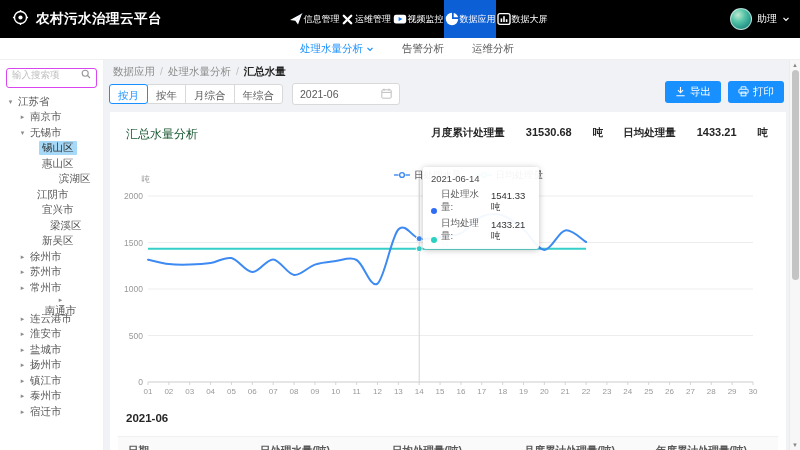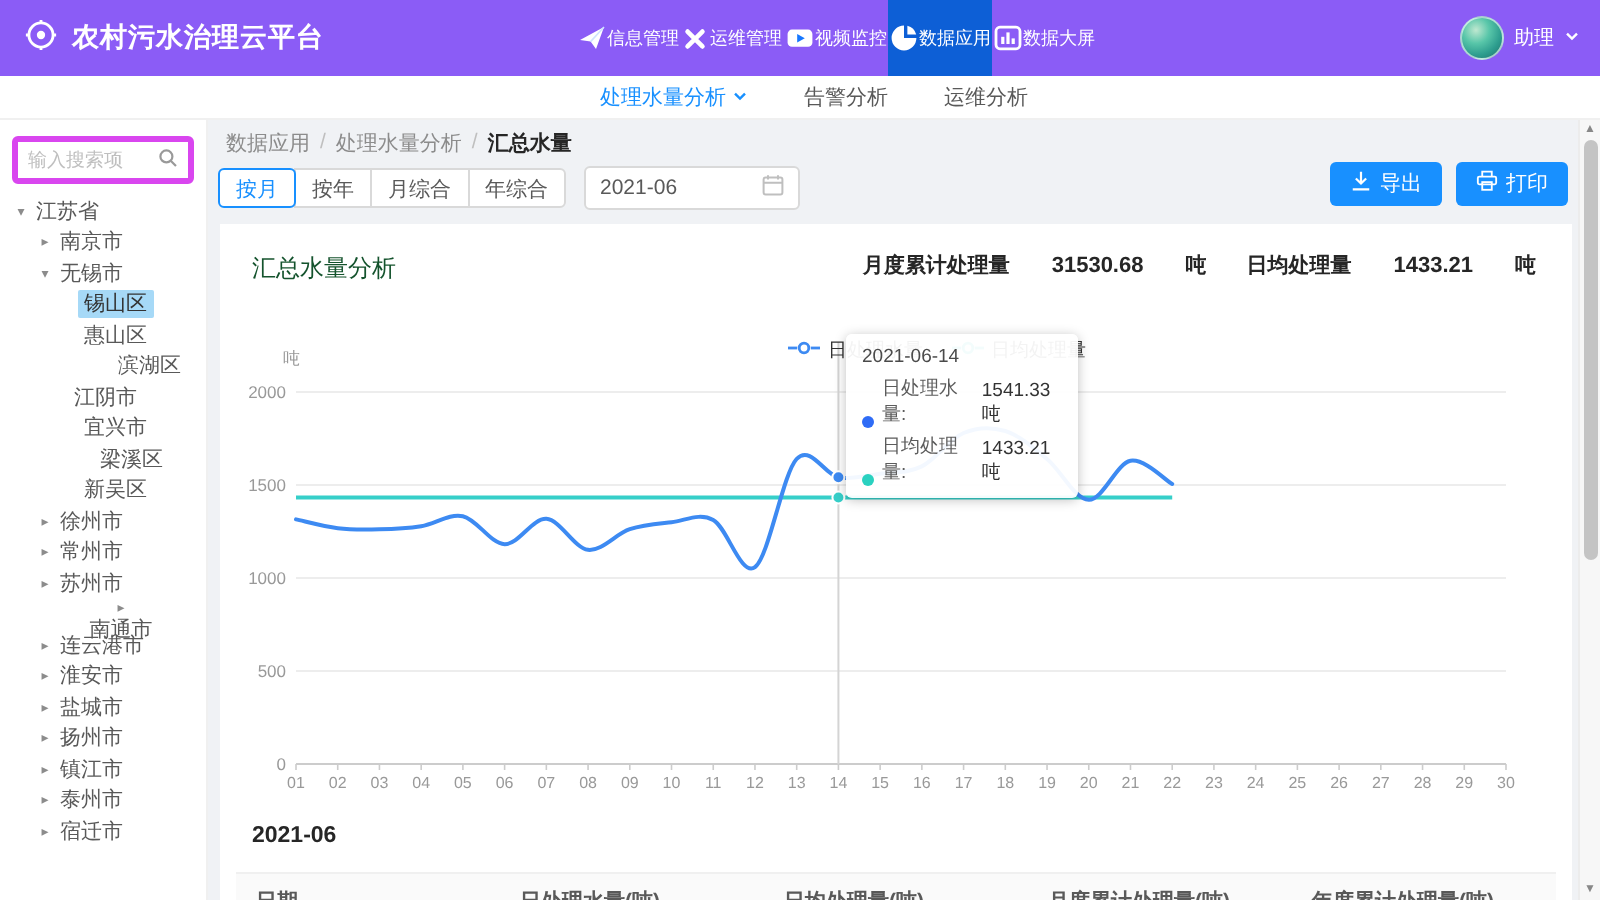--- a/index.html
+++ b/index.html
@@ -1,42 +1,42 @@
 <!DOCTYPE html>
 <html><head>
 <meta charset="utf-8">
 <style>
   html,body{margin:0;padding:0}
   body{width:800px;height:450px;overflow:hidden;position:relative;
        font-family:"Liberation Sans","DejaVu Sans",sans-serif;background:#f0f2f5;
        -webkit-font-smoothing:antialiased}
   
-  .topbar{position:absolute;top:0;left:0;width:800px;height:38px;background:#8b5cf6;color:#fff;z-index:5}
+  .topbar{position:absolute;top:0;left:0;width:800px;height:38px;background:#000000;color:#fff;z-index:5}
   .logo{position:absolute;left:12px;top:0;height:38px;display:flex;align-items:center;gap:7px;
         font-size:13.5px;font-weight:bold;letter-spacing:.5px}
   .topnav{position:absolute;left:288px;top:0;height:38px;display:flex}
   .nav-item{width:52px;height:38px;display:flex;flex-direction:row;align-items:center;
             justify-content:center;gap:1px;font-size:9px;cursor:pointer}
   .nav-item.active{background:#0d5fd6}
   .nav-item .ic{height:15px;display:flex;align-items:center}
   .user{position:absolute;right:10px;top:0;height:38px;display:flex;align-items:center;gap:5px;font-size:10px;cursor:pointer}
   .avatar{width:20px;height:20px;border-radius:50%;
           background:radial-gradient(circle at 35% 30%,#bfe8d0 0%,#58c6a9 35%,#2e9e8f 65%,#1b6e66 100%);
           border:1px solid rgba(255,255,255,.6)}
   
   .subnav{position:absolute;top:38px;left:0;width:800px;height:22px;background:#fff;
           border-bottom:1px solid #f0f0f0;display:flex;align-items:center;gap:28px;
           padding-left:300px;box-sizing:border-box;font-size:10.5px;color:#595959;z-index:4}
   .subnav-item{display:flex;align-items:center;gap:3px;cursor:pointer}
   .subnav-item.active{color:#1890ff}
   
   .sidebar{position:absolute;top:60px;left:0;width:104px;height:390px;background:#fff;
            border-right:1px solid #f0f0f0;box-sizing:border-box;z-index:3}
-  .search{margin:8px 6px 6px 6px;height:18px;border:3px solid #d946ef;border-radius:3px;
-          display:flex;align-items:center;justify-content:space-between;padding:0 5px;
+  .search{margin:8px 6px 6px 6px;height:18px;border:1px solid #d946ef;border-radius:3px;
+          display:flex;justify-content:space-between;padding:0 5px;
           font-size:9.5px;color:#bfbfbf;background:#fff}
   .tree{font-size:10.5px;color:#595959}
   .tree-row{height:15.5px;display:flex;align-items:center;cursor:pointer;white-space:nowrap}
   .tree-row .caret{width:9px;font-size:7px;color:#8c8c8c;text-align:center;flex:none}
   .tree-row .tlabel{padding:0 3px;border-radius:1px}
   .tree-row.selected .tlabel{background:#a6d9f7;color:#333}
   
   .main{position:absolute;left:104px;top:60px;width:696px;height:390px}
   .breadcrumb{position:absolute;left:9px;top:5px;font-size:10.5px;color:#8c8c8c;display:flex;gap:5px}
   .breadcrumb .sep{color:#bfbfbf}
@@ -216,25 +216,25 @@
       <div class="tree-row" style="padding-left: 30px;">
         <span class="caret"></span>
         <span class="tlabel">新吴区</span>
       </div>
       <div class="tree-row" style="padding-left: 18px;">
         <span class="caret">▸</span>
         <span class="tlabel">徐州市</span>
       </div>
       <div class="tree-row" style="padding-left: 18px;">
         <span class="caret">▸</span>
+        <span class="tlabel">苏州市</span>
+      </div>
+      <div class="tree-row" style="padding-left: 18px;">
+        <span class="caret">▸</span>
         <span class="tlabel">常州市</span>
-      </div>
-      <div class="tree-row" style="padding-left: 18px;">
-        <span class="caret">▸</span>
-        <span class="tlabel">苏州市</span>
       </div>
       <div class="tree-row" style="padding-left: 18px; flex-direction: column;">
         <span class="caret">▸</span>
         <span class="tlabel">南通市</span>
       </div>
       <div class="tree-row" style="padding-left: 18px;">
         <span class="caret">▸</span>
         <span class="tlabel">连云港市</span>
       </div>
       <div class="tree-row" style="padding-left: 18px;">

